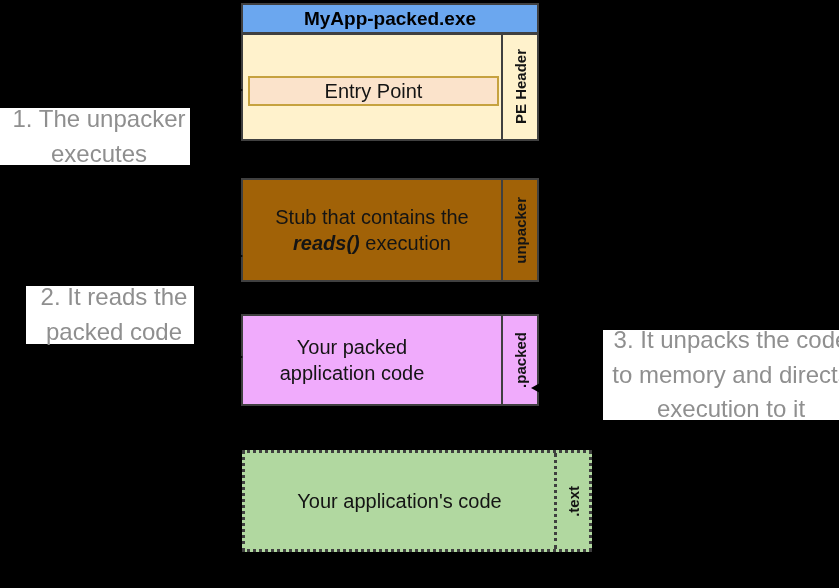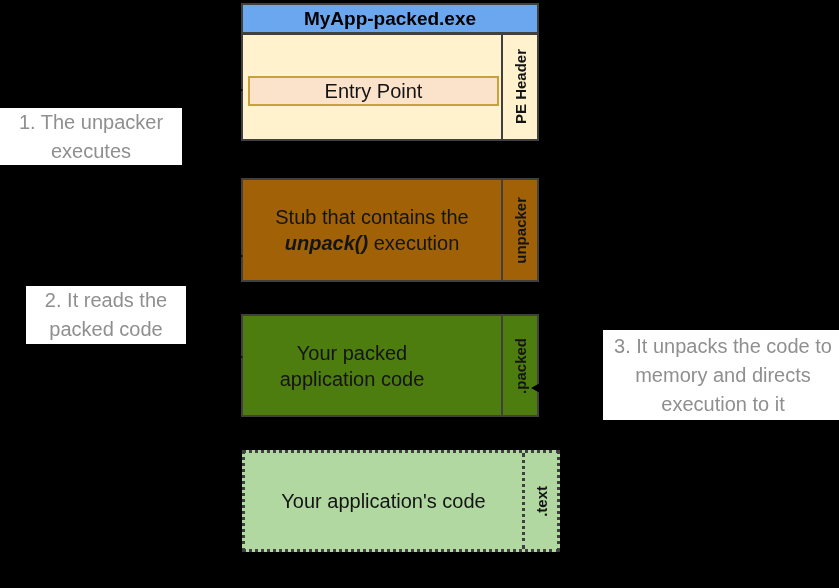--- a/index.html
+++ b/index.html
@@ -15,22 +15,22 @@
     display:flex; align-items:center; justify-content:center;
     font-size:19px; font-weight:bold; color:#000;
   }
   .section {
     position:absolute; left:241px; width:298px;
     border:2px solid #404040; box-sizing:border-box;
     display:flex;
   }
   #sec-pe       { top:33px;  height:108px; background:#FFF2CC; }
   #sec-unpacker { top:178px; height:104px; background:#a16207; }
-  #sec-packed   { top:314px; height:103px; background:#4d7c0f;gap:40px; }
-  #sec-text     { left:242px; top:450px; width:318px; height:102px;
+  #sec-packed   { top:314px; height:92px; background:#f0abfc;gap:40px; }
+  #sec-text     { left:242px; top:450px; width:350px; height:102px;
                   background:#B1D8A0; border:3px dotted #3F3F3F;justify-content:center; }
   .sec-main {
     flex:1; position:relative;
     display:flex; align-items:center; justify-content:center;
     text-align:center; font-size:20px; line-height:1.3; color:#141414;
     padding:11px 4px;
   }
   .sec-side {
     width:36px; border-left:2px solid #404040; box-sizing:border-box;
     display:flex; align-items:center; justify-content:center;
@@ -42,22 +42,22 @@
   }
   .entry {
     position:absolute; left:5px; top:41px; width:251px; height:30px;
     background:#FBE3CB; border:2px solid #C6A23F; box-sizing:border-box;
     display:flex; align-items:center; justify-content:center;
     font-size:20px; color:#141414;
   }
   .fn { font-weight:bold; font-style:italic; }
   .annot {
     position:absolute; background:#FFFFFF; color:#8F8F8F;
-    font-size:20px; line-height:1.45; text-align:center;
-    display:flex; align-items:center; justify-content:center;
+    font-size:24px; line-height:1.45; text-align:center;
+    display:flex; align-items:center; justify-content:center;padding-left:8px;
   }
   #annot-1 { left:0;     top:108px; width:182px; height:57px; }
   #annot-2 { left:26px;  top:286px; width:160px; height:58px; }
   #annot-3 { left:603px; top:330px; width:240px; height:90px; }
   .ah {
     position:absolute; width:0; height:0;
     border-top:5px solid transparent; border-bottom:5px solid transparent;
   }
   .ah.right { border-left:9px solid #000000; }
   .ah.left  { border-right:9px solid #000000; }
@@ -79,21 +79,21 @@
     </div>
     <div class="sec-side">
       <span class="vtext">PE Header</span>
     </div>
   </div>
 
   <div class="section" id="sec-unpacker">
     <div class="sec-main">
       <div>
         <span>Stub that contains the</span><br>
-        <span class="fn">unpack()</span><span> execution</span>
+        <span class="fn">reads()</span><span> execution</span>
       </div>
     </div>
     <div class="sec-side">
       <span class="vtext">unpacker</span>
     </div>
   </div>
 
   <div class="section" id="sec-packed">
     <div class="sec-main">
       <span>Your packed application code</span>

